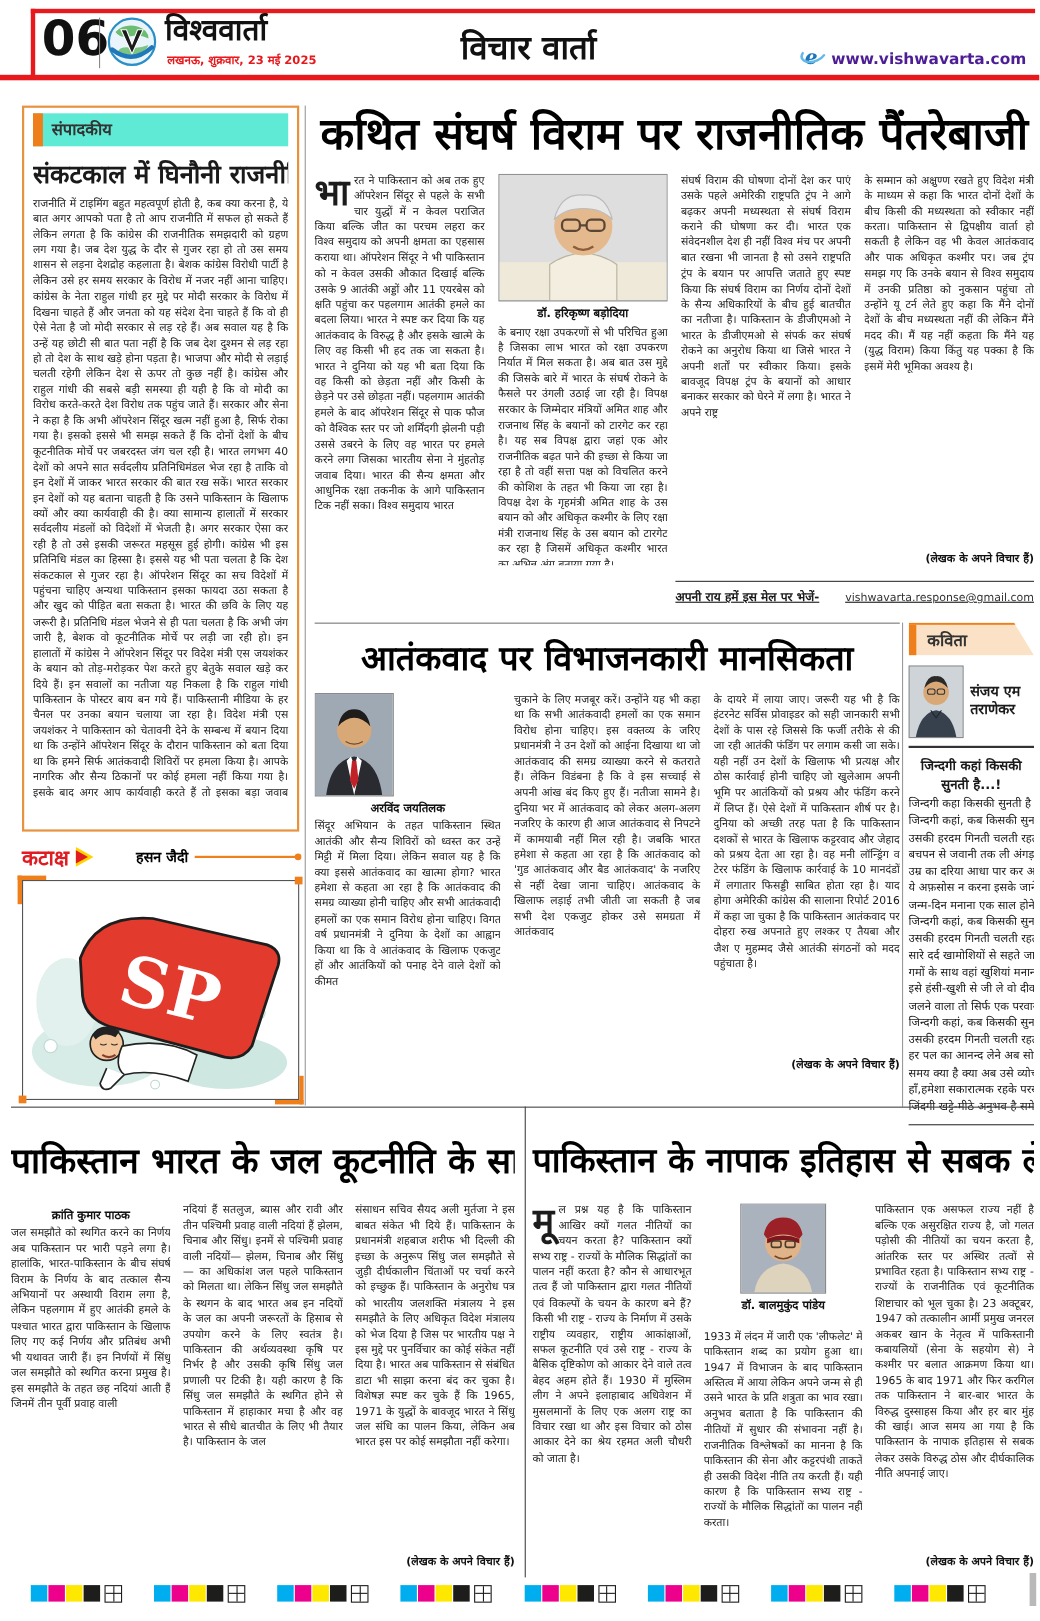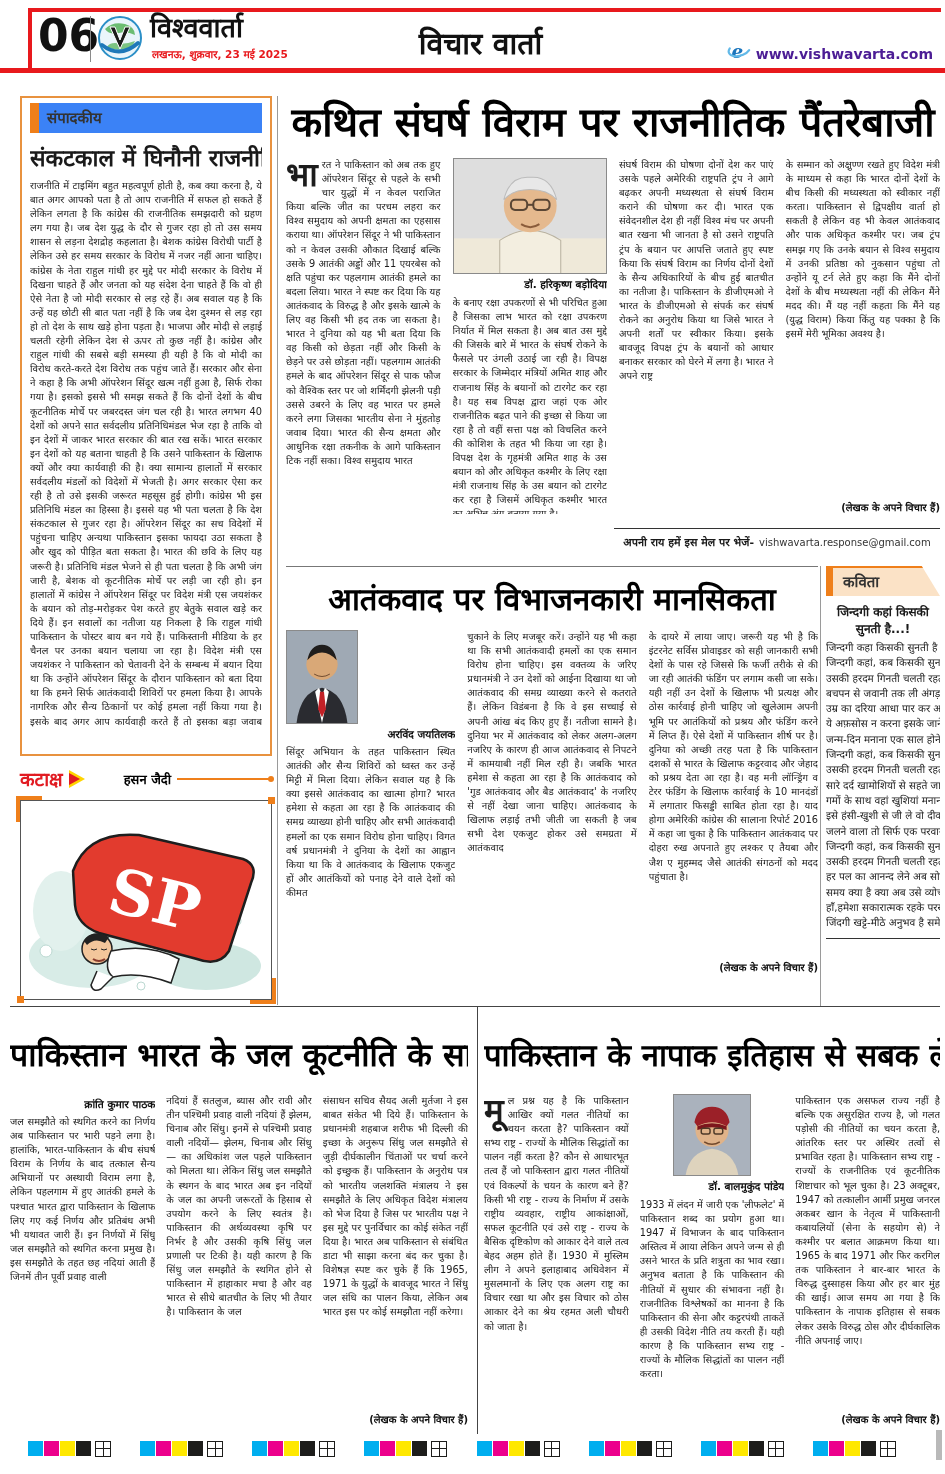--- a/index.html
+++ b/index.html
@@ -18,27 +18,27 @@
   .dateline { font-size:10.5px; font-weight:bold; color:#e8191d; }
   .section-title { font-size:30px; font-weight:bold; text-align:center; color:#111; }
   .website-row { display:flex; align-items:center; gap:5px; }
   .website-text { font-size:14px; font-weight:bold; color:#4c1d95; }
 
   
   .body-txt { font-size:9.8px; line-height:1.44; text-align:justify; color:#1c1c1c; overflow:hidden; }
   .dc::first-letter { float:left; font-size:33px; line-height:0.85; font-weight:bold; padding:3px 4px 0 0; }
   .disclaimer { font-size:10px; font-weight:bold; text-align:right; color:#111; }
   .photo-frame { border:1px solid #8a8a8a; background:#d9dde0; overflow:hidden; }
-  .photo-caption { font-size:10.5px; font-weight:bold; text-align:right; color:#111; }
+  .photo-caption { font-size:10.5px; font-weight:bold; text-align:center; color:#111; }
   .headline { font-weight:bold; color:#000; text-align:center; white-space:nowrap; overflow:hidden; }
   .cols { display:flex; }
   .col { flex:1; display:flex; flex-direction:column; overflow:hidden; }
 
   
-  .band { position:relative; background:#3b82f6; }
+  .band { position:relative; background:#5eead4; }
   .band-bar { position:absolute; left:0; top:0; bottom:0; width:9px; background:#ef7f1a; }
   .band-label { font-size:15px; font-weight:bold; color:#333; padding-left:17px; }
 
   
   .editorial-box { border:2px solid #e8923f; padding:5px 8px; background:#fff; }
   .ed-headline { font-size:23px; font-weight:bold; text-align:center; margin:8px 0 6px; white-space:nowrap; overflow:hidden; }
 
   
   .kataksha-row { display:flex; align-items:center; gap:6px; }
   .kat-label { font-size:19px; font-weight:bold; color:#e11b22; }
@@ -51,21 +51,21 @@
   .cb { position:absolute; width:26px; height:26px; }
   .cb-tl { top:-5px; left:-5px; border-top:4px solid #ef7f1a; border-left:4px solid #ef7f1a; }
   .cb-br { bottom:-5px; right:-5px; border-bottom:4px solid #ef7f1a; border-right:4px solid #ef7f1a; }
   .cd { position:absolute; width:7px; height:7px; background:#ef7f1a; }
   .cd-tr { top:-4px; right:-4px; } .cd-bl { bottom:-4px; left:-4px; }
 
   .vrule { width:1px; background:#9a9a9a; }
   .hrule { height:1px; background:#777; }
 
   
-  .feedback { border-top:1px solid #333; padding-top:5px; display:flex; gap:5px; align-items:baseline; justify-content:center; }
+  .feedback { border-top:1px solid #333; padding-top:5px; display:flex; gap:5px; align-items:baseline; justify-content:space-between;text-decoration:underline; }
   .feedback-label { font-size:11px; font-weight:bold; }
   .feedback-email { font-size:10px; color:#333; }
 
   
   .poem-band { height:30px; background:#fbe2c6; clip-path:polygon(0 0, 84% 0, 100% 100%, 0 100%); border-top:2px solid #ef7f1a; position:relative; }
   .poet-row { display:flex; gap:6px; margin-top:9px; align-items:center; padding-bottom:7px; border-bottom:2px solid #333; }
   .poet-name { font-size:13px; font-weight:bold; line-height:1.25; }
   .poem-title { font-size:12px; font-weight:bold; text-align:center; margin:7px 0 3px; }
   .poem-line { font-size:10.3px; line-height:15.3px; text-align:center; color:#1c1c1c; white-space:nowrap; overflow:hidden; }
   .poem-bottom { border-bottom:1px solid #333; margin-top:7px; }
@@ -227,20 +227,37 @@
   </div>
 </div>
 
 <div class="abs vrule" style="left:820px;top:566px;height:440px"></div>
 
 <div class="abs" style="left:826px;top:566px;width:114px">
   <div class="poem-band band">
     <div class="band-bar" style="width:7px"></div>
     <div class="band-label" style="line-height:28px;">कविता</div>
   </div>
+  <div class="poet-row">
+    <div class="photo-frame" style="width:50px;height:66px;flex:none">
+      <svg width="100%" height="100%" viewBox="0 0 50 66" preserveAspectRatio="xMidYMid slice">
+        <rect width="50" height="66" fill="#cfd4d8"></rect>
+        <circle cx="25" cy="24" r="12" fill="#d9a877"></circle>
+        <path d="M14 20 Q17 8 25 9 Q33 8 36 20 Q30 14 25 14 Q20 14 14 20Z" fill="#2b2a28"></path>
+        <rect x="17" y="21" width="7" height="5" rx="2" fill="none" stroke="#333"></rect>
+        <rect x="26" y="21" width="7" height="5" rx="2" fill="none" stroke="#333"></rect>
+        <path d="M6 66 Q10 44 25 41 Q40 44 44 66 Z" fill="#37404d"></path>
+        <path d="M20 41 L25 48 L30 41" fill="none" stroke="#20262e"></path>
+      </svg>
+    </div>
+    <div class="poet-name">
+      <div>संजय एम</div>
+      <div>तराणेकर</div>
+    </div>
+  </div>
   <div class="poem-title">जिन्दगी कहां किसकी सुनती है...!</div>
   <div>
     <div class="poem-line">जिन्दगी कहा किसकी सुनती है ...!</div>
     <div class="poem-line">जिन्दगी कहां, कब किसकी सुनती है,</div>
     <div class="poem-line">उसकी हरदम गिनती चलती रहती है।</div>
     <div class="poem-line">बचपन से जवानी तक ली अंगड़ाई है,</div>
     <div class="poem-line">उम्र का दरिया आधा पार कर आई है।</div>
     <div class="poem-line">ये अफ़सोस न करना इसके जाने का,</div>
     <div class="poem-line">जन्म-दिन मनाना एक साल होने का।</div>
     <div class="poem-line">जिन्दगी कहां, कब किसकी सुनती है,</div>
@@ -290,21 +307,21 @@
         <rect width="78" height="82" fill="#aab2bd"></rect>
         <circle cx="39" cy="36" r="17" fill="#e0b389"></circle>
         <path d="M21 28 Q24 12 39 12 Q54 12 57 28 L54 32 Q39 24 24 32 Z" fill="#9b2028"></path>
         <path d="M24 32 Q39 26 54 32 L54 36 Q39 30 24 36 Z" fill="#7d161d"></path>
         <rect x="28" y="34" width="9" height="6" rx="2" fill="none" stroke="#4d3a28" stroke-width="1.5"></rect>
         <rect x="41" y="34" width="9" height="6" rx="2" fill="none" stroke="#4d3a28" stroke-width="1.5"></rect>
         <path d="M31 48 q8 5 16 0" stroke="#70482c" fill="none" stroke-width="1.5"></path>
         <path d="M12 82 Q16 58 39 55 Q62 58 66 82 Z" fill="#ded3bd"></path>
       </svg>
     </div>
-    <div class="photo-caption" style="margin:3px 0 5px">डॉ. बालमुकुंद पांडेय</div>
+    <div class="photo-caption" style="margin:3px 0 16px">डॉ. बालमुकुंद पांडेय</div>
     <div class="body-txt" style="flex:1">1933 में लंदन में जारी एक 'लीफलेट' में पाकिस्तान शब्द का प्रयोग हुआ था। 1947 में विभाजन के बाद पाकिस्तान अस्तित्व में आया लेकिन अपने जन्म से ही उसने भारत के प्रति शत्रुता का भाव रखा। अनुभव बताता है कि पाकिस्तान की नीतियों में सुधार की संभावना नहीं है। राजनीतिक विश्लेषकों का मानना है कि पाकिस्तान की सेना और कट्टरपंथी ताकतें ही उसकी विदेश नीति तय करती हैं। यही कारण है कि पाकिस्तान सभ्य राष्ट्र - राज्यों के मौलिक सिद्धांतों का पालन नहीं करता।</div>
   </div>
   <div class="col">
     <div class="body-txt" style="flex:1">पाकिस्तान एक असफल राज्य नहीं है बल्कि एक असुरक्षित राज्य है, जो गलत पड़ोसी की नीतियों का चयन करता है, आंतरिक स्तर पर अस्थिर तत्वों से प्रभावित रहता है। पाकिस्तान सभ्य राष्ट्र - राज्यों के राजनीतिक एवं कूटनीतिक शिष्टाचार को भूल चुका है। 23 अक्टूबर, 1947 को तत्कालीन आर्मी प्रमुख जनरल अकबर खान के नेतृत्व में पाकिस्तानी कबायलियों (सेना के सहयोग से) ने कश्मीर पर बलात आक्रमण किया था। 1965 के बाद 1971 और फिर करगिल तक पाकिस्तान ने बार-बार भारत के विरुद्ध दुस्साहस किया और हर बार मुंह की खाई। आज समय आ गया है कि पाकिस्तान के नापाक इतिहास से सबक लेकर उसके विरुद्ध ठोस और दीर्घकालिक नीति अपनाई जाए।</div>
     <div class="disclaimer">(लेखक के अपने विचार हैं)</div>
   </div>
 </div>
 
 <div class="abs colorbar" style="left:28px;top:1440px;width:868px;height:17px">
   <div class="swgroup">

